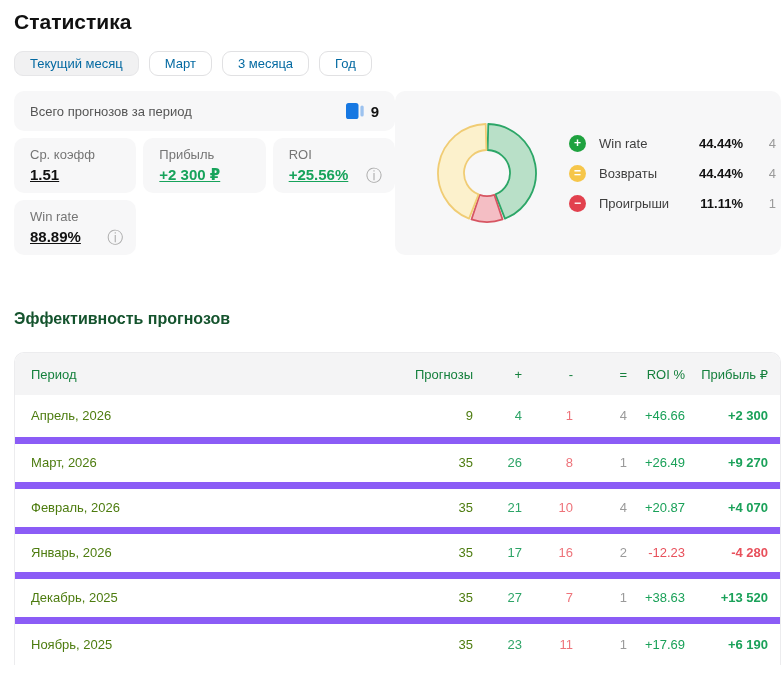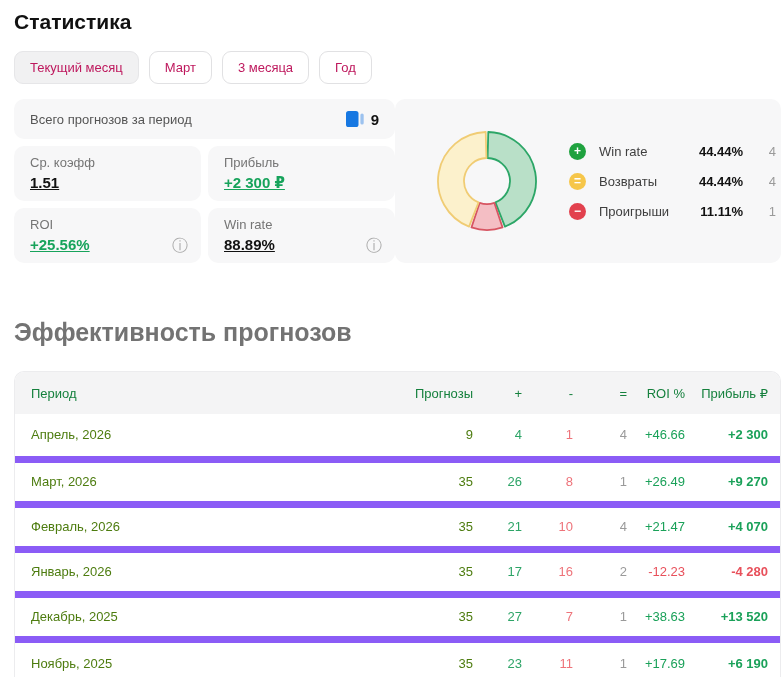--- a/index.html
+++ b/index.html
@@ -8,37 +8,37 @@
     font-family: "Liberation Sans", "DejaVu Sans", sans-serif;
     background: #ffffff;
     color: #1c1c1c;
   }
   .page { padding: 10px 2px 0 14px; width: 783px; }
 
   h1.page-title { font-size: 21px; font-weight: 700; color: #111; }
 
   .filters { display: flex; gap: 10px; margin-top: 17px; }
   .chip {
-    height: 33px; padding: 0 15px; border-radius: 9px;
+    height: 25px; padding: 0 15px; border-radius: 9px;
     border: 1px solid #e1e1e3; background: #fff;
-    font-size: 13px; color: #be185d; cursor: pointer;
+    font-size: 13px; color: #0369a1; cursor: pointer;
     font-family: inherit; display: inline-flex; align-items: center;
   }
   .chip.active { background: #f1f1f2; border-color: #e6e6e8; }
 
   .stats-row { display: flex; margin-top: 15px; }
   .left-col { width: 381px; display: flex; flex-direction: column; gap: 7px; }
   .card { background: #f7f7f8; border-radius: 10px; }
 
   .total-card { height: 40px; display: flex; align-items: center; padding: 0 16px; }
   .total-label { font-size: 13px; color: #555; flex: 1; }
   .total-right { display: flex; align-items: center; gap: 6px; }
   .total-value { font-size: 15px; font-weight: 700; color: #111; }
 
-  .grid2 { display: grid; grid-template-columns: 1fr 1fr; gap: 7px; }
+  .grid2 { display: grid; grid-template-columns: 1fr 1fr 1fr; gap: 7px; }
   .stat-card { height: 55px; padding: 9px 14px 0 16px; position: relative; }
   .stat-label { font-size: 13px; color: #757575; }
   .stat-value { font-size: 15px; font-weight: 700; margin-top: 4px; color: #111; text-decoration: underline; }
   .green { color: #17a35b !important; }
   .info-icon {
     position: absolute; right: 13px; bottom: 9px;
     font-size: 16px; line-height: 16px; color: #ababab; cursor: pointer;
     font-family: "DejaVu Sans", sans-serif;
   }
 
@@ -48,21 +48,21 @@
   .legend-row { display: flex; align-items: center; font-size: 13px; }
   .legend-icon {
     width: 17px; height: 17px; border-radius: 50%; margin-right: 13px;
     color: #fff; font-weight: 700; font-size: 12px; line-height: 17px;
     text-align: center; flex: 0 0 17px;
   }
   .legend-label { width: 92px; color: #3f3f3f; }
   .legend-pct { width: 52px; text-align: right; font-weight: 700; color: #111; }
   .legend-count { width: 33px; text-align: right; color: #9a9a9a; }
 
-  h2.section-title { font-size: 25px; font-weight: 700; color: #737373; margin-top: 55px; }
+  h2.section-title { font-size: 16px; font-weight: 700; color: #14532d; margin-top: 55px; }
 
   .table-card {
     margin-top: 24px; border: 1px solid #ececee; border-bottom: none;
     border-radius: 10px 10px 0 0; overflow: hidden;
   }
   table.perf { width: 100%; border-collapse: collapse; font-size: 13px; }
   .perf thead tr { background: #f4f4f5; height: 42px; }
   .perf th { font-weight: 400; color: #15803d; text-align: right; }
   .perf td { text-align: right; height: 45px; color: #4d7c0f; }
   .perf th:first-child, .perf td:first-child { text-align: left; padding-left: 16px; }
@@ -199,21 +199,21 @@
           <td class="c-eq">1</td>
           <td class="pos">+26.49</td>
           <td class="c-profit pos">+9 270</td>
         </tr>
         <tr>
           <td>Февраль, 2026</td>
           <td>35</td>
           <td class="c-plus">21</td>
           <td class="c-minus">10</td>
           <td class="c-eq">4</td>
-          <td class="pos">+21.47</td>
+          <td class="pos">+20.87</td>
           <td class="c-profit pos">+4 070</td>
         </tr>
         <tr>
           <td>Январь, 2026</td>
           <td>35</td>
           <td class="c-plus">17</td>
           <td class="c-minus">16</td>
           <td class="c-eq">2</td>
           <td class="neg">-12.23</td>
           <td class="c-profit neg">-4 280</td>

